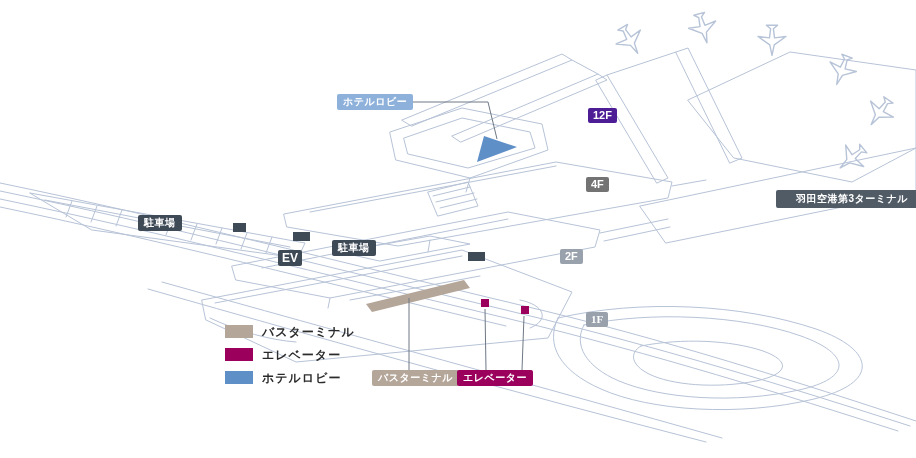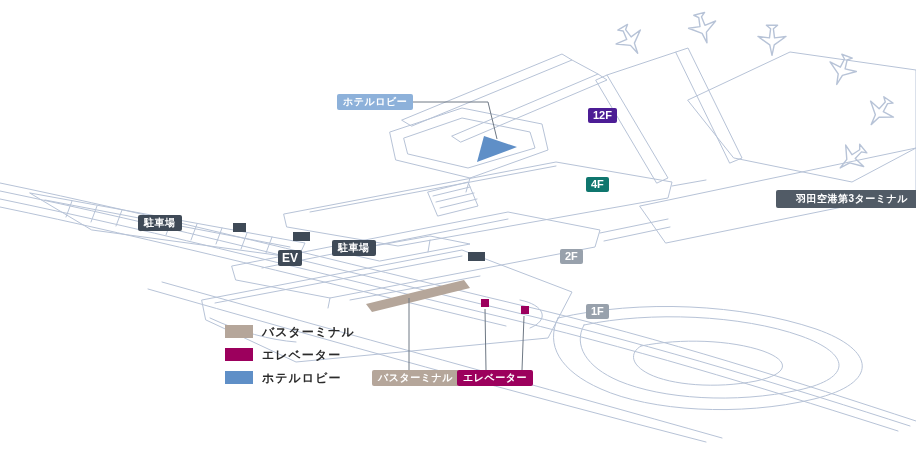--- a/index.html
+++ b/index.html
@@ -119,23 +119,23 @@
       <path d="M410,102 L488,102 L497,139"></path>
       <path d="M409,370 L409,298"></path>
       <path d="M486,370 L485,309"></path>
       <path d="M522,370 L524,316"></path>
     </g>
   </svg>
 
   <div class="lbl" style="left: 337px; top: 94px; background-color: rgb(141, 177, 218);">ホテルロビー</div>
 
   <div class="lbl badge" style="left: 588px; top: 108px; background-color: #4c1d95;">12F</div>
-  <div class="lbl badge" style="left: 586px; top: 177px; background-color: #0f766e;">4F</div>
+  <div class="lbl badge" style="left: 586px; top: 177px; background-color: #737373;">4F</div>
   <div class="lbl badge" style="left: 560px; top: 249px; background-color: rgb(152, 161, 172);">2F</div>
-  <div class="lbl badge" style="left: 586px; top: 304px; background-color: rgb(152, 161, 172);">1F</div>
+  <div class="lbl badge" style="left: 586px; top: 312px; background-color: rgb(152, 161, 172); font-family: Liberation Serif, serif;">1F</div>
 
   <div class="lbl terminal" style="left: 776px; top: 190px; background-color: rgb(81, 91, 102);">羽田空港第3ターミナル</div>
 
   <div class="lbl" style="left: 138px; top: 215px; background-color: rgb(63, 74, 87);">駐車場</div>
   <div class="lbl" style="left: 332px; top: 240px; background-color: rgb(63, 74, 87);">駐車場</div>
   <div class="lbl sm" style="left: 278px; top: 250px; background-color: rgb(63, 74, 87);">EV</div>
 
   <div class="lbl" style="left: 372px; top: 370px; background-color: rgb(181, 166, 154);">バスターミナル</div>
   <div class="lbl" style="left: 457px; top: 370px; background-color: rgb(156, 0, 93);">エレベーター</div>
 

